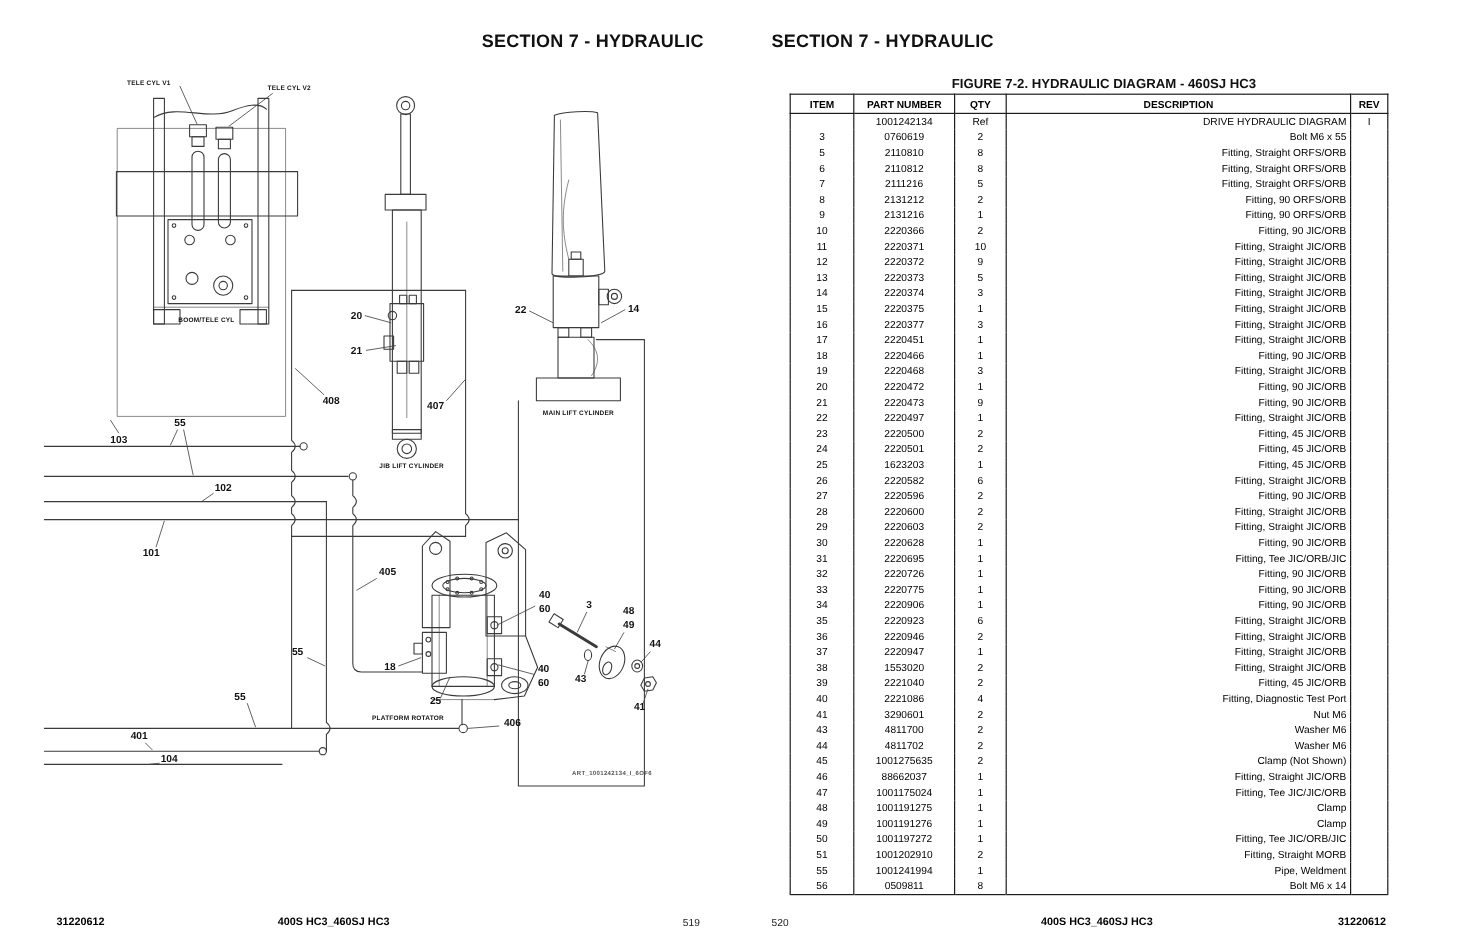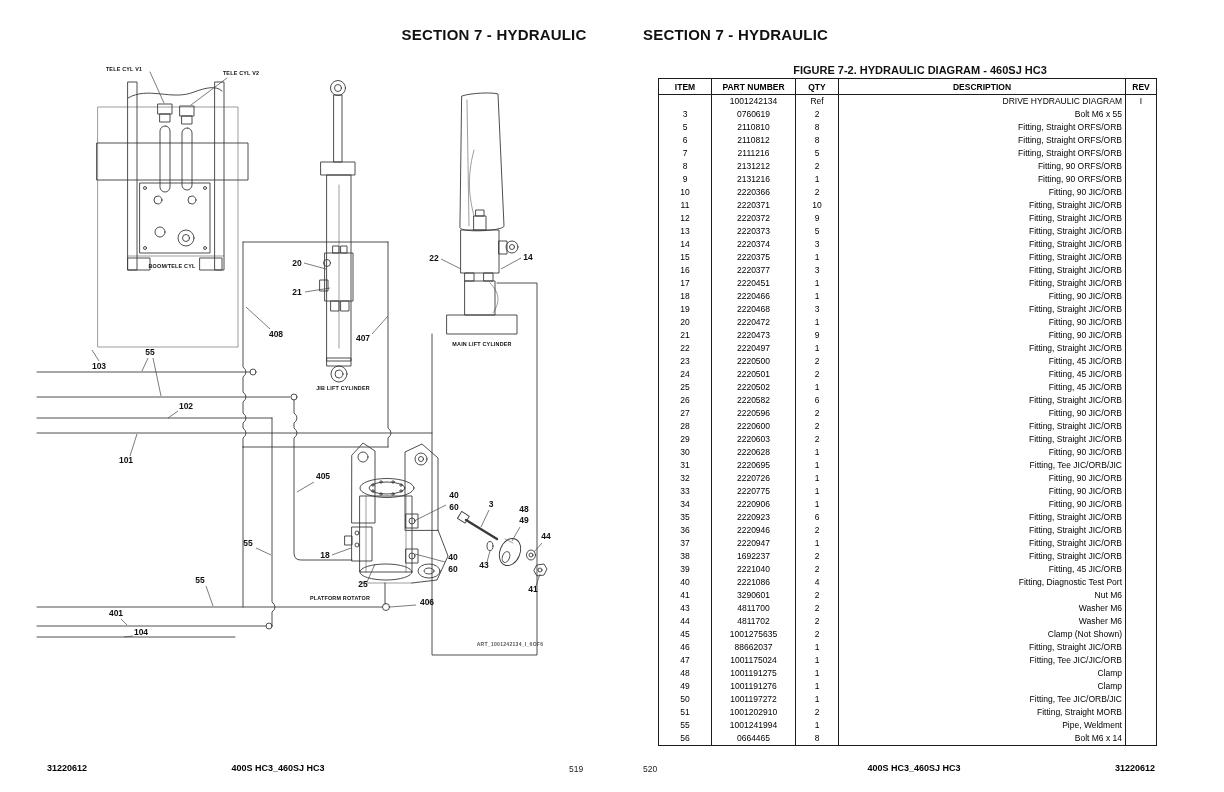--- a/index.html
+++ b/index.html
@@ -434,21 +434,21 @@
         </tr>
         <tr>
           <td class="c">24</td>
           <td class="c">2220501</td>
           <td class="c">2</td>
           <td class="desc indent">Fitting, 45 JIC/ORB</td>
           <td class="c"></td>
         </tr>
         <tr>
           <td class="c">25</td>
-          <td class="c">2220502</td>
+          <td class="c">1623203</td>
           <td class="c">1</td>
           <td class="desc indent">Fitting, 45 JIC/ORB</td>
           <td class="c"></td>
         </tr>
         <tr>
           <td class="c">26</td>
           <td class="c">2220582</td>
           <td class="c">6</td>
           <td class="desc indent">Fitting, Straight JIC/ORB</td>
           <td class="c"></td>
@@ -525,21 +525,21 @@
         </tr>
         <tr>
           <td class="c">37</td>
           <td class="c">2220947</td>
           <td class="c">1</td>
           <td class="desc indent">Fitting, Straight JIC/ORB</td>
           <td class="c"></td>
         </tr>
         <tr>
           <td class="c">38</td>
-          <td class="c">1692237</td>
+          <td class="c">1553020</td>
           <td class="c">2</td>
           <td class="desc indent">Fitting, Straight JIC/ORB</td>
           <td class="c"></td>
         </tr>
         <tr>
           <td class="c">39</td>
           <td class="c">2221040</td>
           <td class="c">2</td>
           <td class="desc indent">Fitting, 45 JIC/ORB</td>
           <td class="c"></td>
@@ -623,21 +623,21 @@
         </tr>
         <tr>
           <td class="c">55</td>
           <td class="c">1001241994</td>
           <td class="c">1</td>
           <td class="desc indent">Pipe, Weldment</td>
           <td class="c"></td>
         </tr>
         <tr>
           <td class="c">56</td>
-          <td class="c">0664465</td>
+          <td class="c">0509811</td>
           <td class="c">8</td>
           <td class="desc indent">Bolt M6 x 14</td>
           <td class="c"></td>
         </tr>
       </tbody>
   </table>
 
   <span class="foot foot-page">520</span>
   <span class="foot foot-model">400S HC3_460SJ HC3</span>
   <span class="foot foot-doc">31220612</span>

